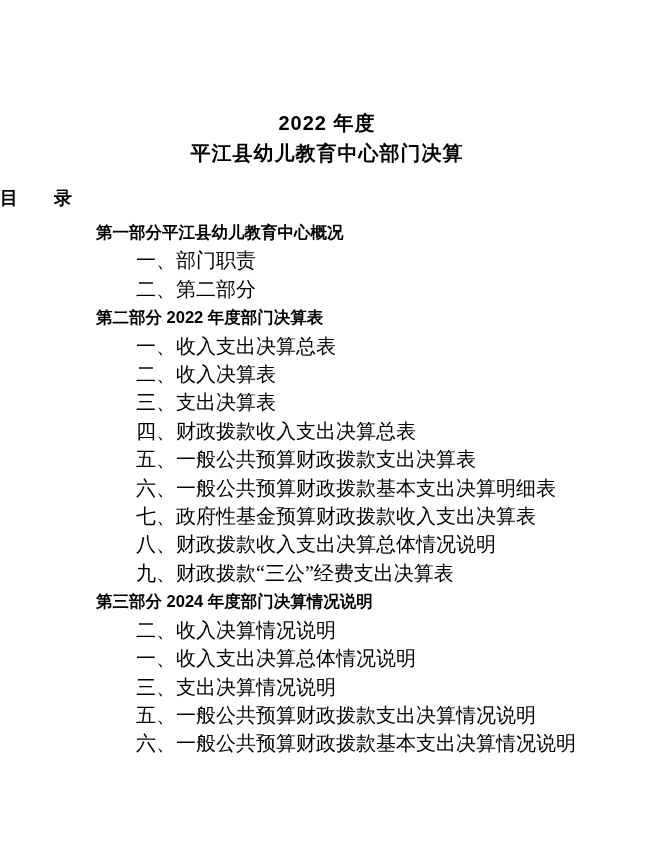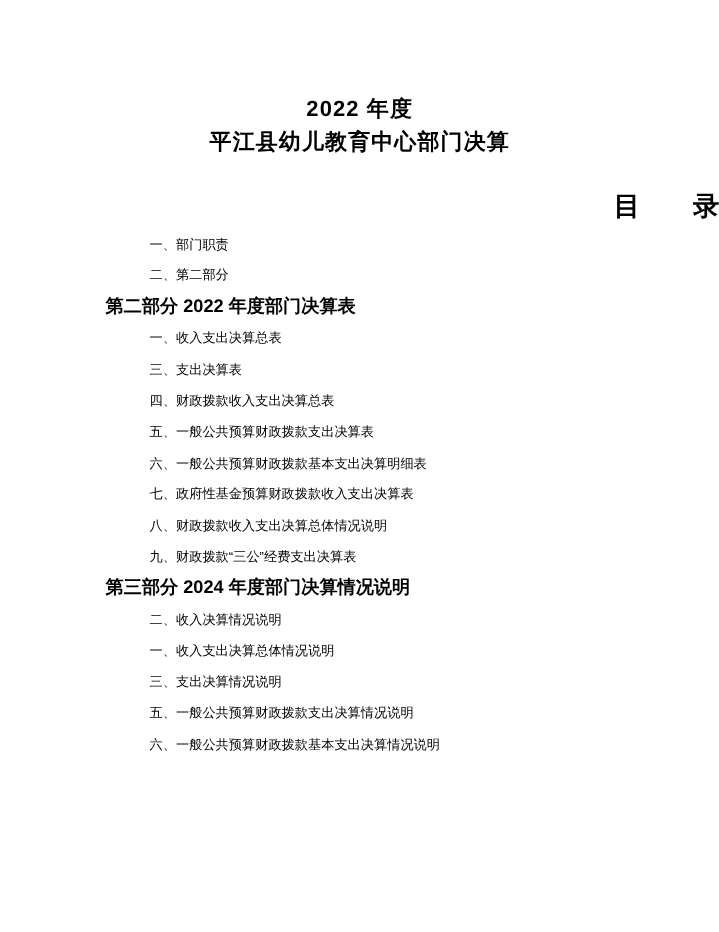--- a/index.html
+++ b/index.html
@@ -8,79 +8,81 @@
     background: #e9e9e9;
   }
   .page {
     position: relative;
     width: 654px;
     height: 847px;
     margin: 0 auto;
     background: #ffffff;
     color: #000000;
     box-sizing: border-box;
-    padding-top: 84px;
+    padding-top: 108px;
     overflow: hidden;
   }
   .doc-title {
     text-align: center;
     font-family: "Liberation Sans", "DejaVu Sans", sans-serif;
     font-weight: 600;
     font-size: 20px;
     line-height: 30px;
     letter-spacing: 1px;
   }
   .toc-title {
-    text-align: right;
+    text-align: left;
     font-family: "Liberation Serif", "DejaVu Serif", serif;
     font-weight: bold;
-    font-size: 24px;
+    font-size: 18px;
     line-height: 28px;
-    margin-top: 30px;
+    margin-top: 16px;
   }
   .toc {
     margin-top: 6px;
     padding-left: 96px;
     padding-right: 40px;
   }
   .toc-heading {
     font-family: "Liberation Sans", "DejaVu Sans", sans-serif;
     font-weight: bold;
     font-size: 16.5px;
     line-height: 28.4px;
     white-space: nowrap;
   }
   .toc-item {
-    font-family: Liberation Sans, sans-serif;
+    font-family: Liberation Serif, serif;
     font-weight: normal;
-    font-size: 12px;
+    font-size: 20px;
     line-height: 28.4px;
     padding-left: 40px;
     white-space: nowrap;
   }
 </style>
 </head>
 <body>
 
 <div class="page">
 
   <div class="doc-title">
     <div>2022 年度</div>
     <div>平江县幼儿教育中心部门决算</div>
   </div>
 
   <div class="toc-title">目　　录</div>
 
   <div class="toc">
 
+    <div class="toc-heading">第一部分平江县幼儿教育中心概况</div>
     <div class="toc-item">一、部门职责</div>
     <div class="toc-item">二、第二部分</div>
 
     <div class="toc-heading">第二部分 2022 年度部门决算表</div>
     <div class="toc-item">一、收入支出决算总表</div>
+    <div class="toc-item">二、收入决算表</div>
     <div class="toc-item">三、支出决算表</div>
     <div class="toc-item">四、财政拨款收入支出决算总表</div>
     <div class="toc-item">五、一般公共预算财政拨款支出决算表</div>
     <div class="toc-item">六、一般公共预算财政拨款基本支出决算明细表</div>
     <div class="toc-item">七、政府性基金预算财政拨款收入支出决算表</div>
     <div class="toc-item">八、财政拨款收入支出决算总体情况说明</div>
     <div class="toc-item">九、财政拨款“三公”经费支出决算表</div>
 
     <div class="toc-heading">第三部分 2024 年度部门决算情况说明</div>
     <div class="toc-item">二、收入决算情况说明</div>

